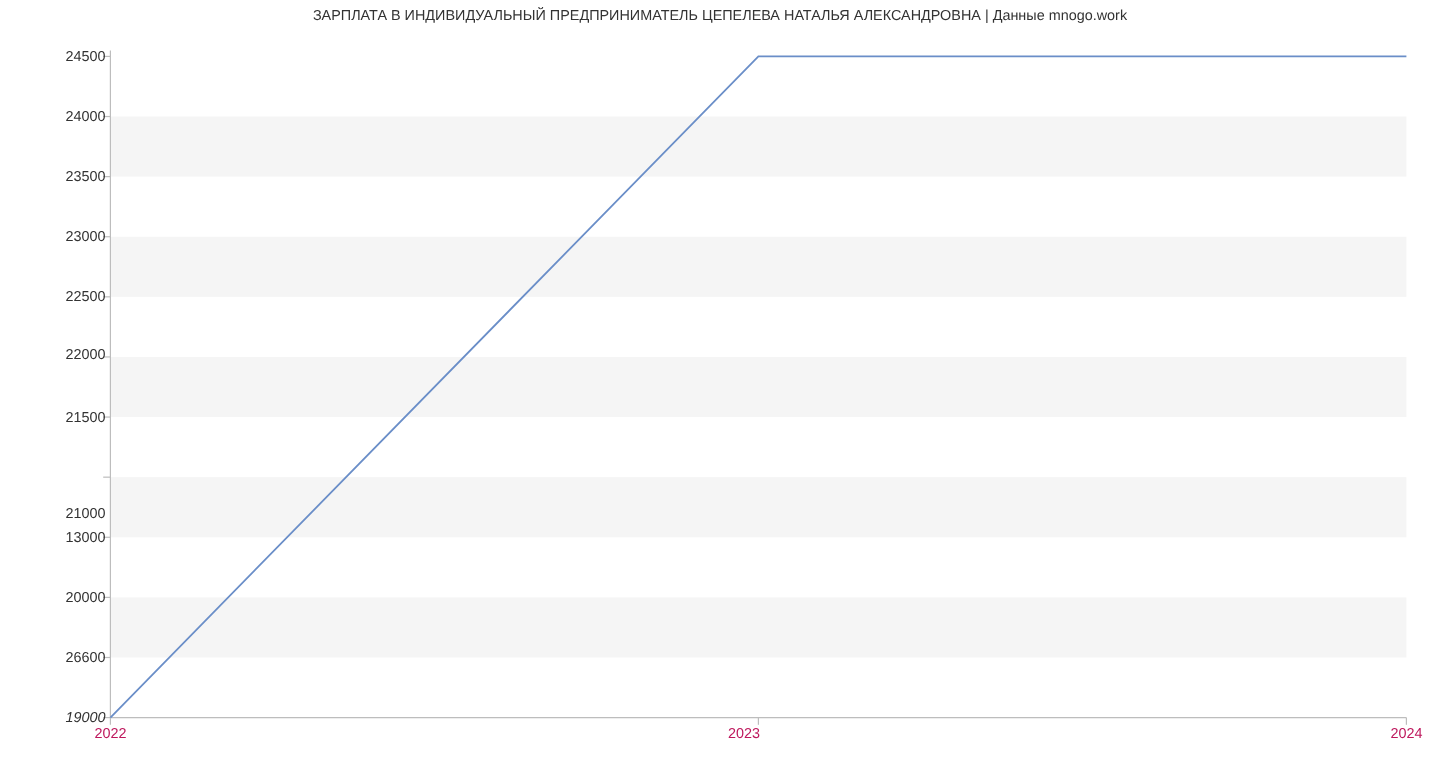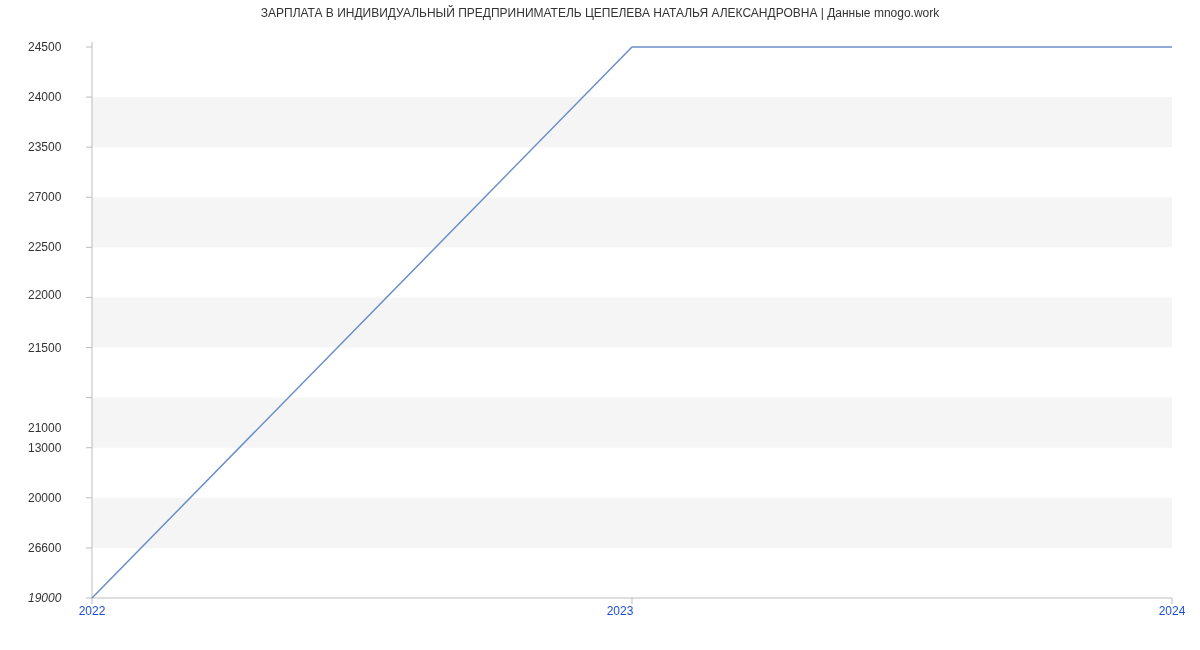--- a/index.html
+++ b/index.html
@@ -35,32 +35,32 @@
   }
   .plot svg {
     width: 100%;
     height: 100%;
     overflow: visible;
   }
   .y-tick-label {
     position: absolute;
     right: 1112px;
     transform: translateY(-50%);
-    text-align: left;
+    text-align: right;
     font-size: 12px;
     color: #333333;
     width: 60px;
   }
   .x-tick-label {
     position: absolute;
     top: 604px;
     transform: translateX(-50%);
     text-align: center;
     font-size: 12px;
-    color: #1d4ed8;
+    color: #be185d;
   }
   .axis-line {
     stroke: #bdbdbd;
     stroke-width: 1;
   }
   .band {
     fill: #f5f5f5;
   }
   .tick-mark {
     stroke: #bdbdbd;
@@ -110,21 +110,21 @@
 
   <div id="y-tick-labels">
       <div class="y-tick-label" style="top: 598px; font-style: italic;">19000</div>
       <div class="y-tick-label" style="top: 547.91px;">26600</div>
       <div class="y-tick-label" style="top: 497.82px;">20000</div>
       <div class="y-tick-label" style="top: 447.73px;">13000</div>
       <div class="y-tick-label" style="top: 397.64px; margin-top: 30px;">21000</div>
       <div class="y-tick-label" style="top: 347.55px;">21500</div>
       <div class="y-tick-label" style="top: 295px;">22000</div>
       <div class="y-tick-label" style="top: 247.369px;">22500</div>
-      <div class="y-tick-label" style="top: 197.279px;">27000</div>
+      <div class="y-tick-label" style="top: 197.279px;">23000</div>
       <div class="y-tick-label" style="top: 147.189px;">23500</div>
       <div class="y-tick-label" style="top: 97.0991px;">24000</div>
       <div class="y-tick-label" style="top: 47.009px;">24500</div>
     </div>
   <div id="x-tick-labels">
       <div class="x-tick-label" style="left: 92px;">2022</div>
       <div class="x-tick-label" style="left: 620px;">2023</div>
       <div class="x-tick-label" style="left: 1172px;">2024</div>
     </div>
 

